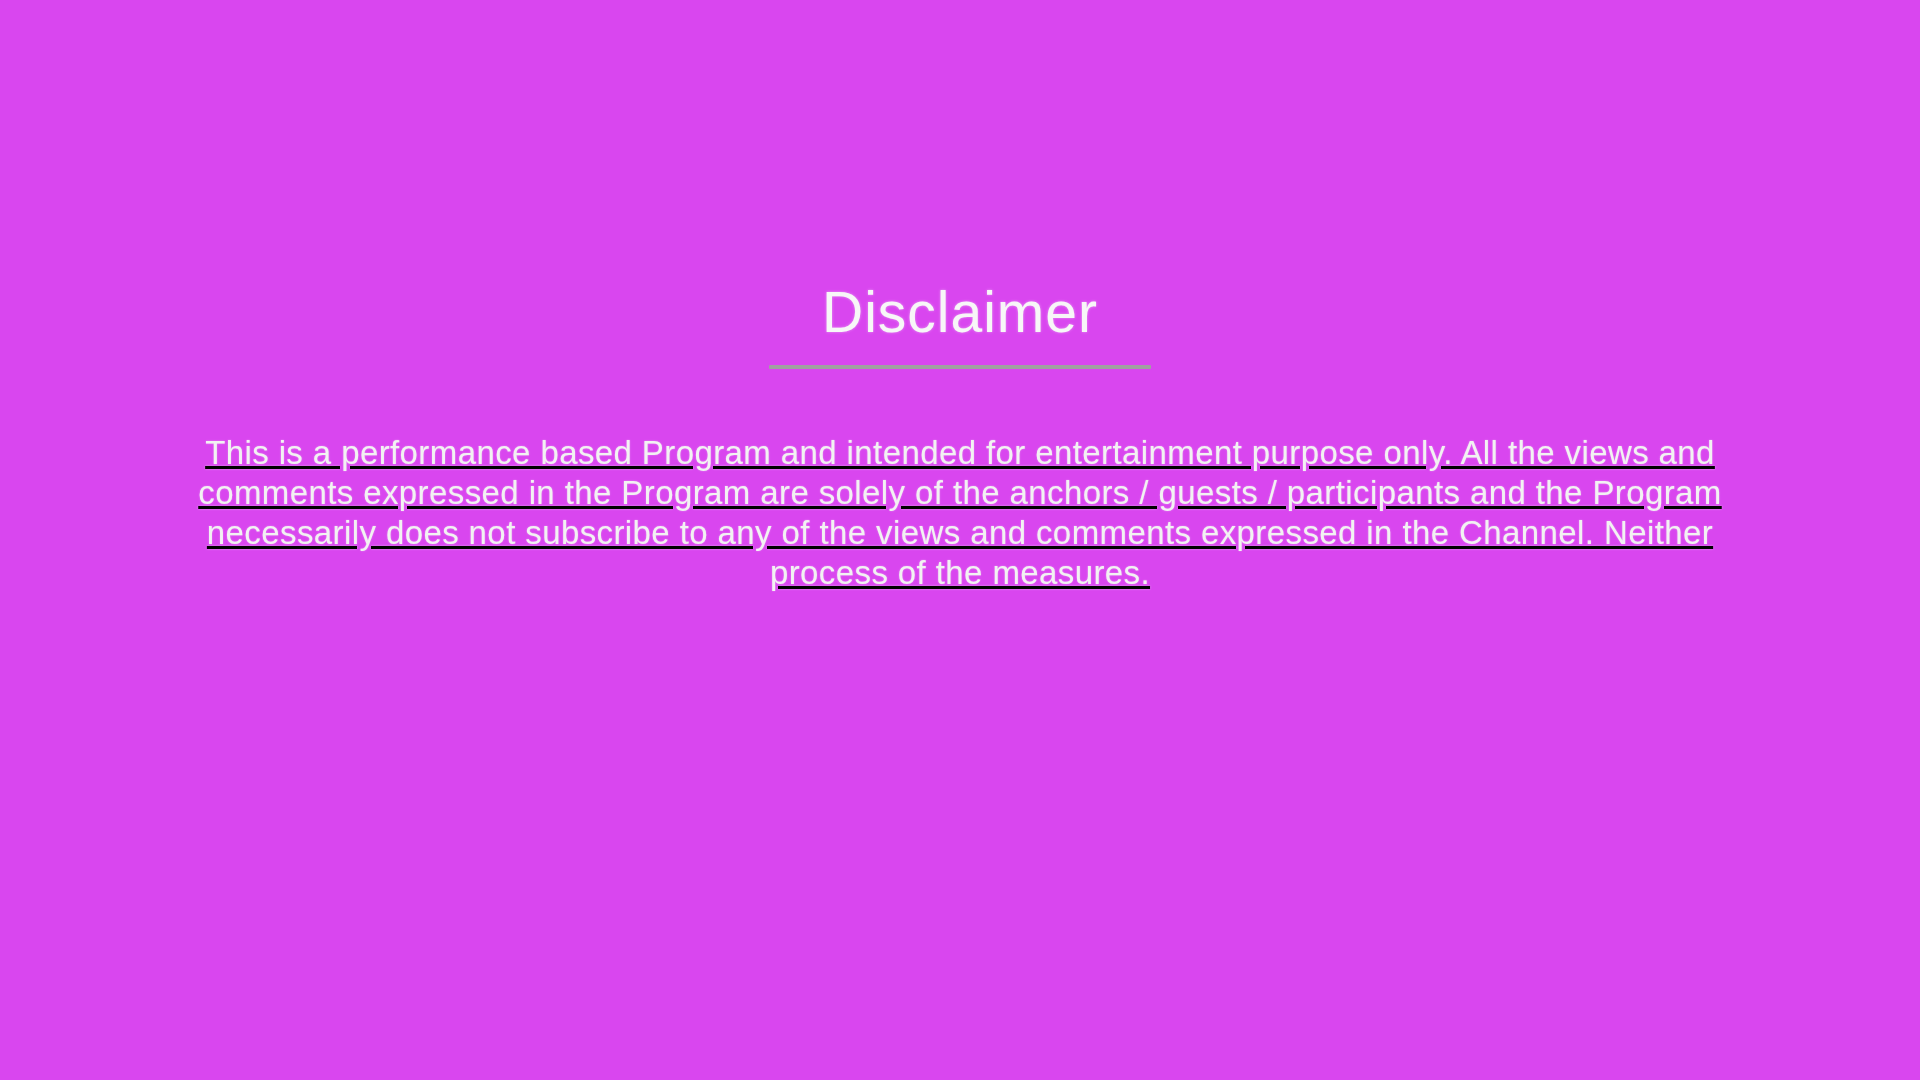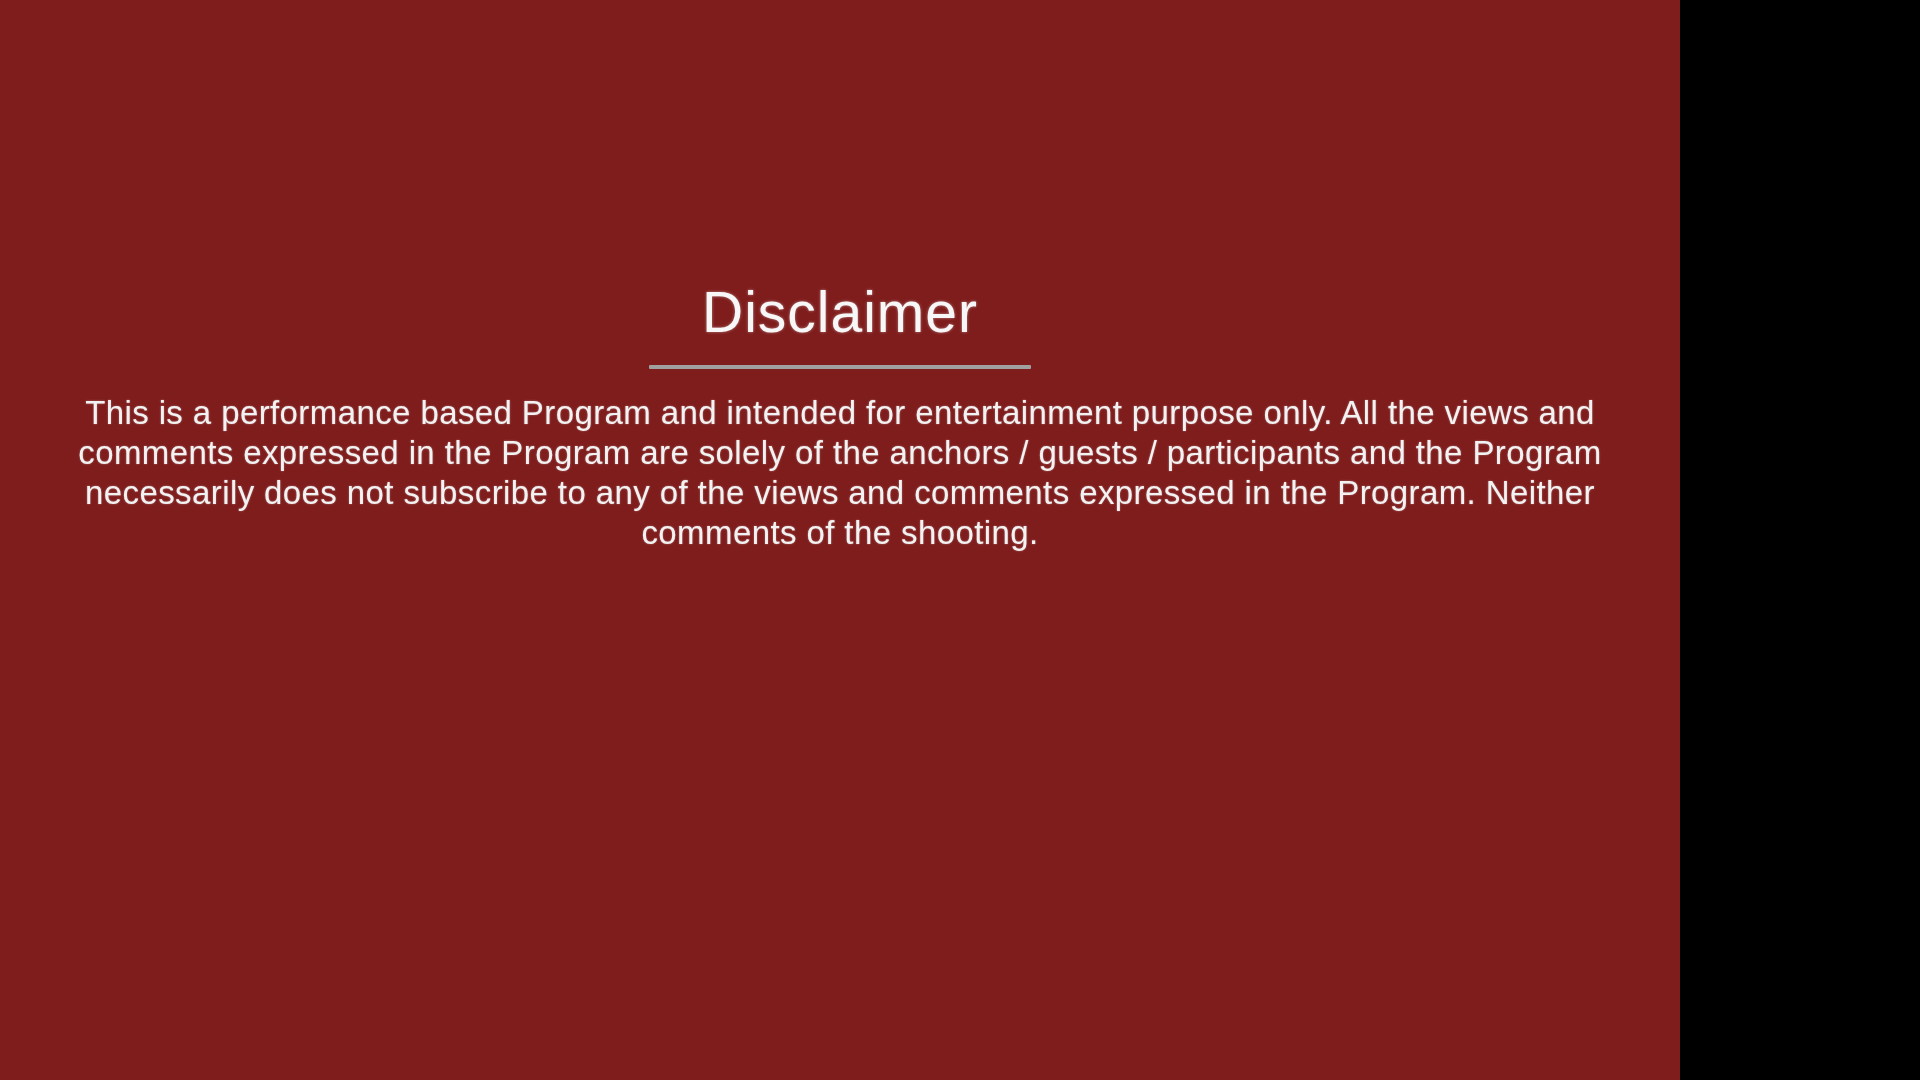--- a/index.html
+++ b/index.html
@@ -2,23 +2,23 @@
 <html><head>
 <meta charset="utf-8">
 <style>
   html, body {
     margin: 0;
     padding: 0;
     background: #000000;
   }
   .screen {
     position: relative;
-    width: 1680px;
+    width: 1920px;
     height: 1080px;
-    background: #7f1d1d;
+    background: #d946ef;
     overflow: hidden;
     font-family: "Liberation Sans", sans-serif;
   }
   .content {
     box-sizing: border-box;
     width: 100%;
     padding-top: 284px;
     text-align: center;
   }
   .title {
@@ -31,21 +31,22 @@
     text-shadow: 0 0 3px rgba(255,255,255,0.45);
   }
   .title-underline {
     width: 382px;
     height: 4px;
     margin: 24px auto 0 auto;
     background: #a0a0a0;
     border-radius: 1px;
   }
   .body-text {
-    margin-top: 24px;
+    margin-top: 64px;
+    text-decoration: underline;
   }
   .body-text .line {
     white-space: nowrap;
     font-size: 33px;
     line-height: 40px;
     font-weight: 400;
     color: #f2f2f2;
     letter-spacing: 0.4px;
     text-shadow: 0 0 2px rgba(255,255,255,0.4);
   }
@@ -53,17 +54,17 @@
 </head>
 <body>
 
 <div class="screen">
   <div class="content">
     <h1 class="title">Disclaimer</h1>
     <div class="title-underline"></div>
     <div class="body-text">
       <div class="line">This is a performance based Program and intended for entertainment purpose only. All the views and</div>
       <div class="line">comments expressed in the Program are solely of the anchors / guests / participants and the Program</div>
-      <div class="line">necessarily does not subscribe to any of the views and comments expressed in the Program. Neither</div>
-      <div class="line">comments of the shooting.</div>
+      <div class="line">necessarily does not subscribe to any of the views and comments expressed in the Channel. Neither</div>
+      <div class="line">process of the measures.</div>
     </div>
   </div>
 </div>
 
 </body></html>

